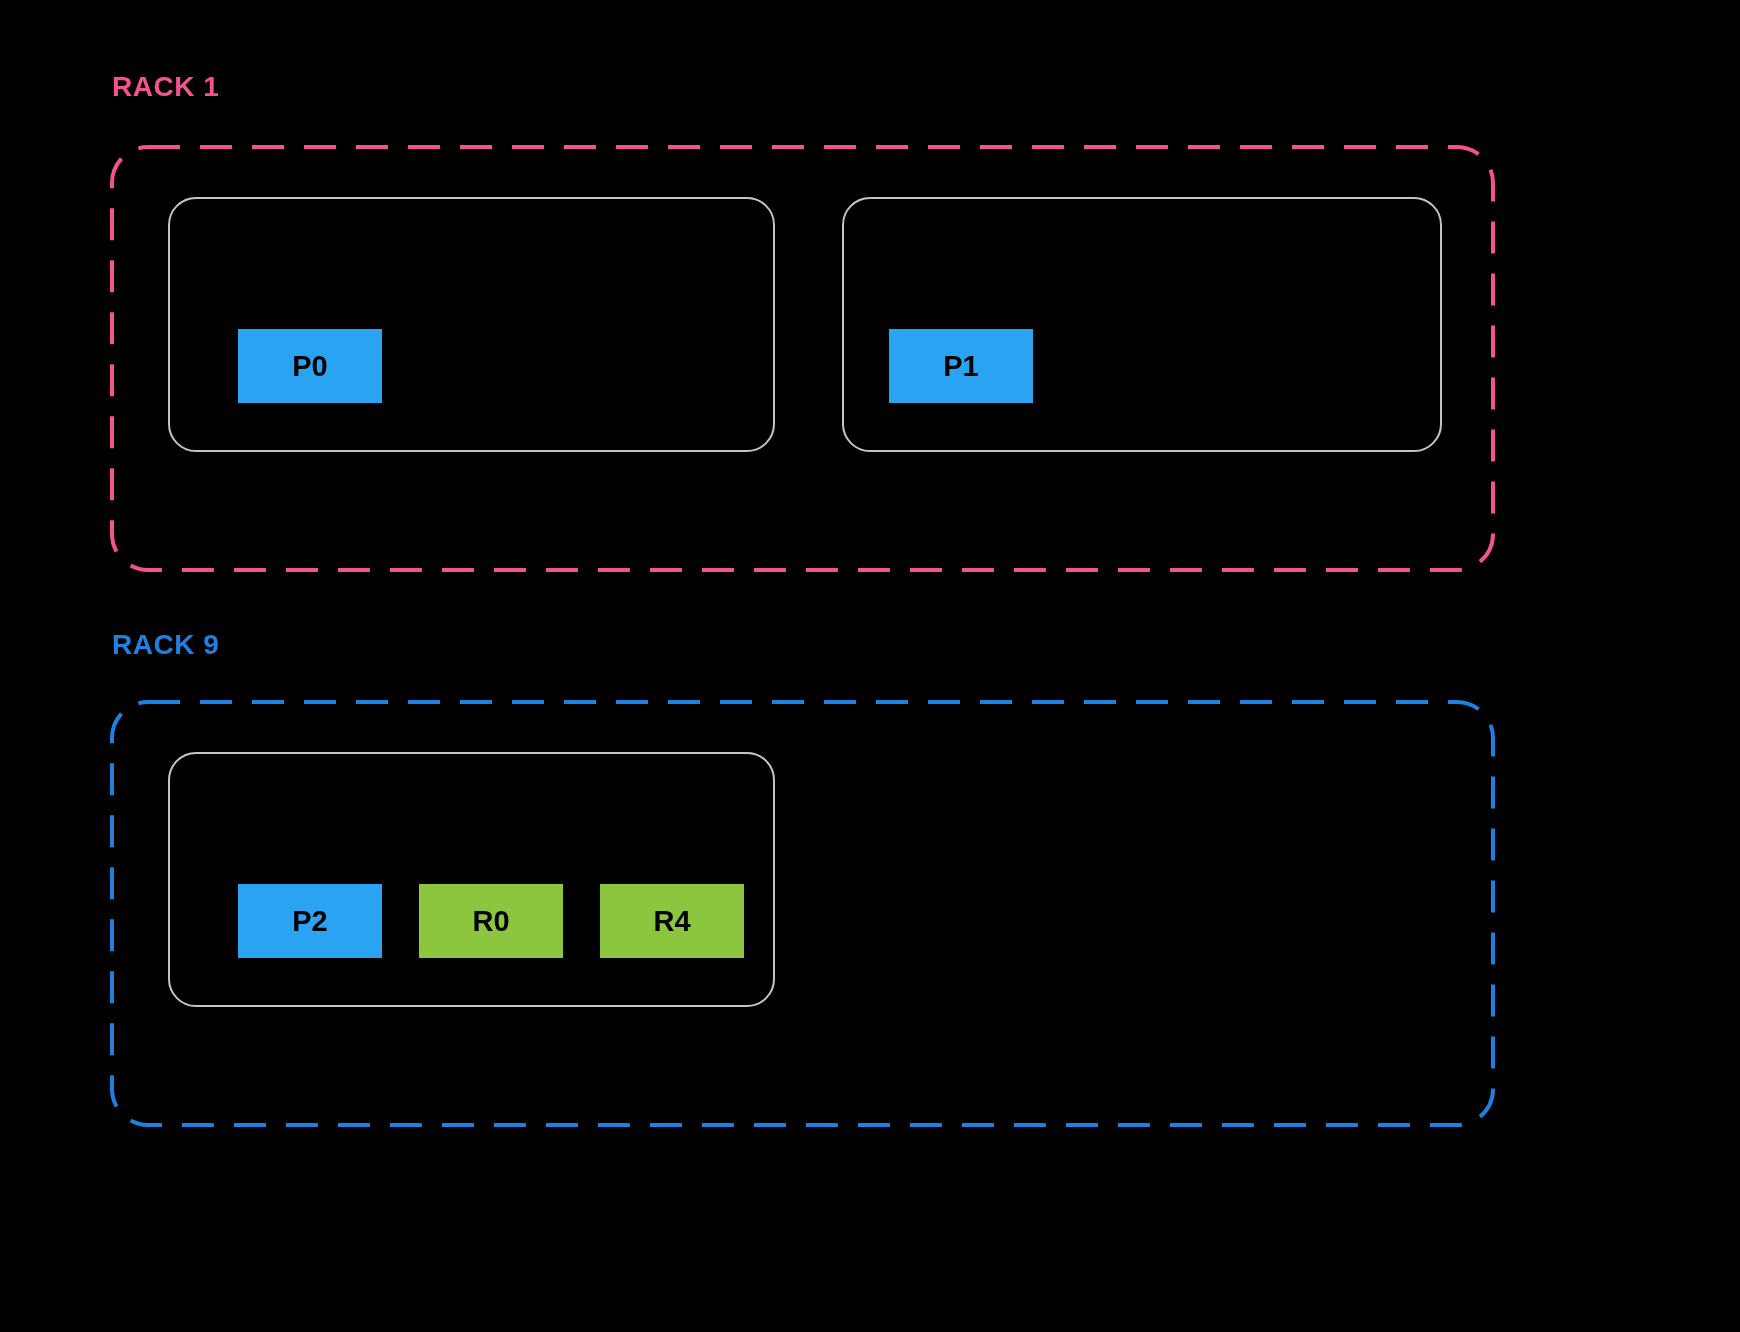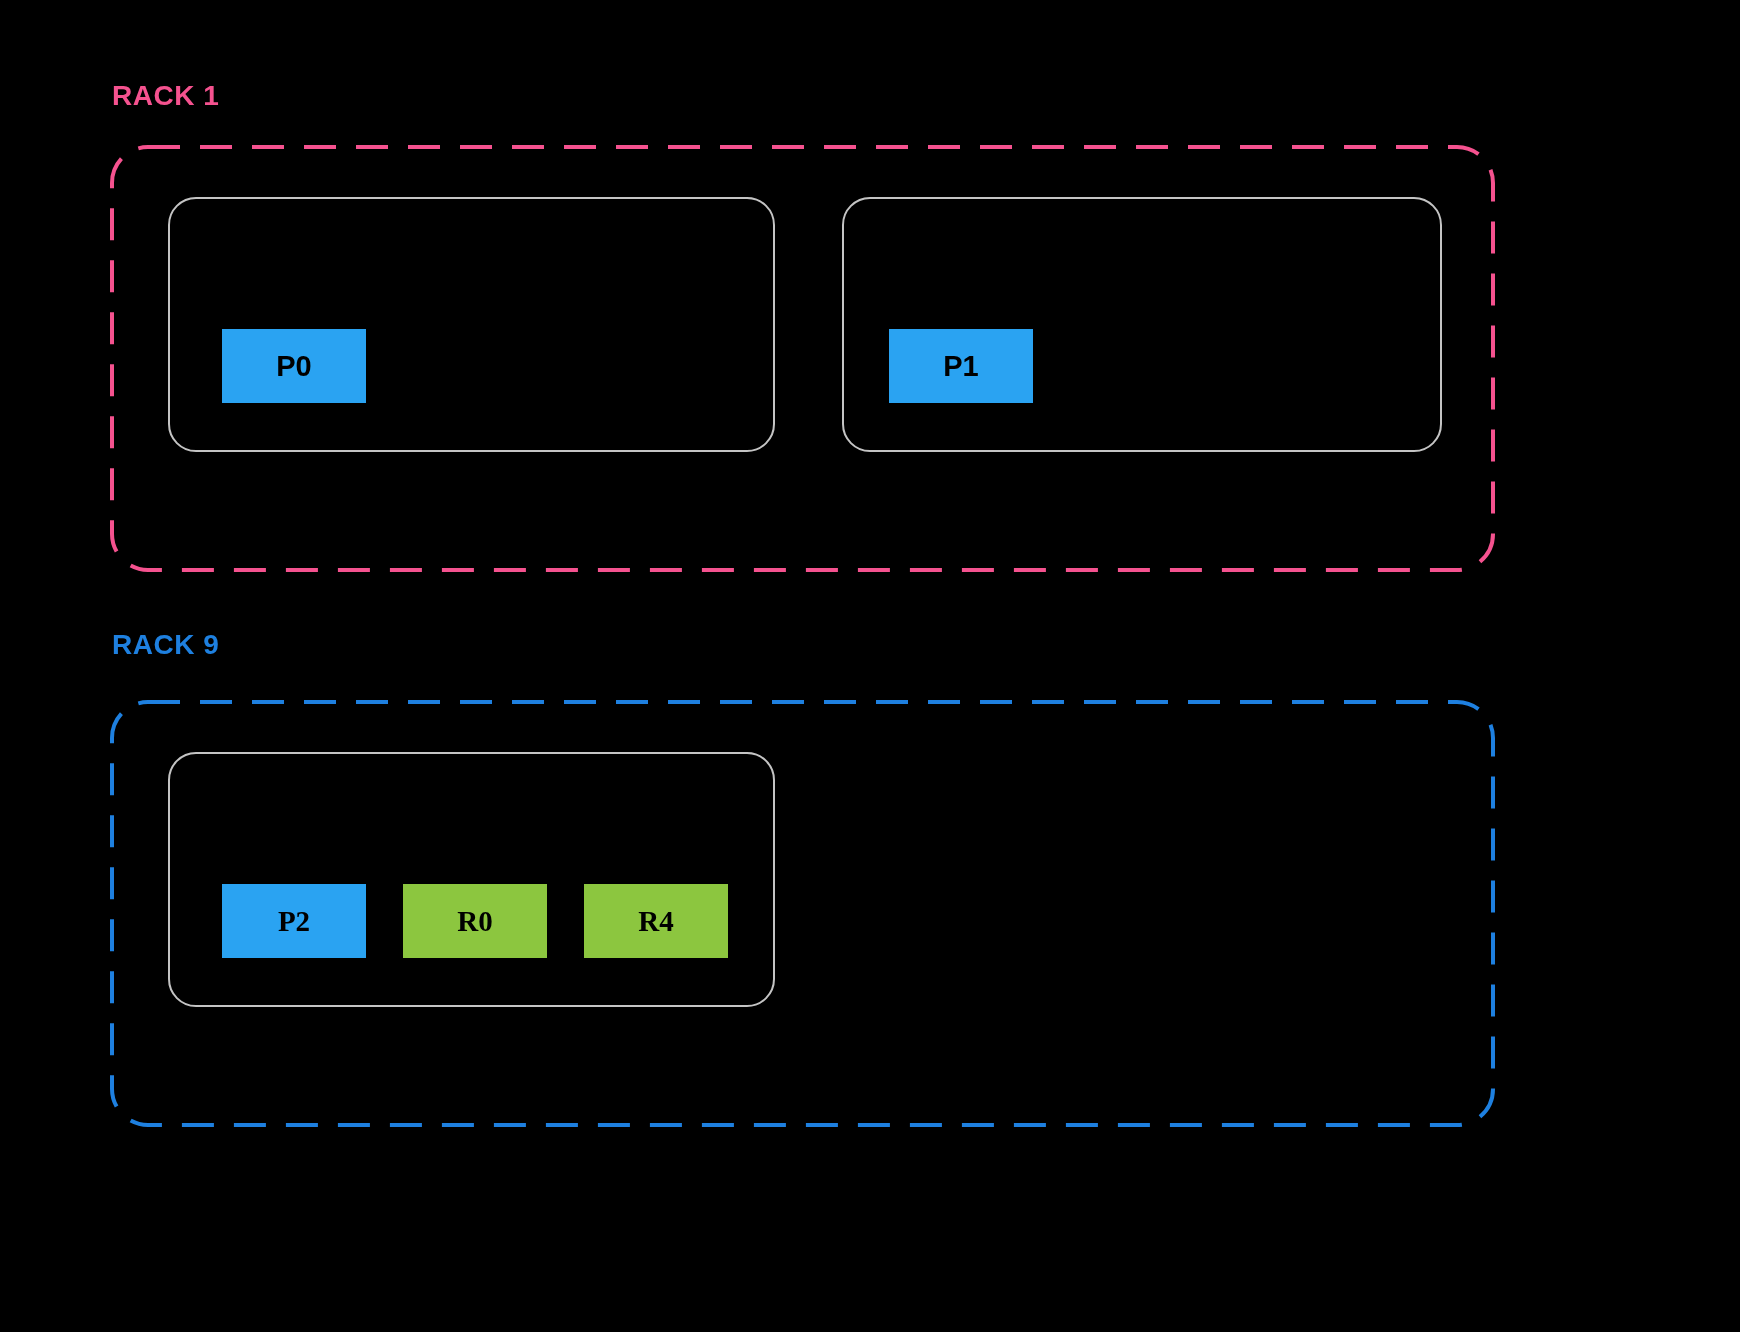--- a/index.html
+++ b/index.html
@@ -24,51 +24,51 @@
     overflow: hidden;
   }
   .rack-label {
     position: absolute;
     left: 112px;
     font-size: 28px;
     font-weight: bold;
     letter-spacing: 0.5px;
     line-height: 34px;
   }
-  .rack-label.r1 { top: 79px;  color: var(--rack1-accent, #F5528F); }
+  .rack-label.r1 { top: 70px;  color: var(--rack1-accent, #F5528F); }
   .rack-label.r2 { top: 628px; color: var(--rack2-accent, #1E80E0); }
   .rack-box {
     position: absolute;
     left: 110px;
     width: 1385px;
     height: 427px;
   }
   .rack-box.r1 { top: 145px; }
-  .rack-box.r2 { top: 700px; font-family: Liberation Serif, serif; }
+  .rack-box.r2 { top: 700px; }
   .rack-box > svg.dash {
     position: absolute;
     inset: 0;
     width: 100%;
     height: 100%;
   }
   svg.dash rect { fill: none; stroke-width: 4; }
   svg.dash.r1 rect { stroke: var(--rack1-accent, #F5528F); }
   svg.dash.r2 rect { stroke: var(--rack2-accent, #1E80E0); }
   .host {
     position: absolute;
     top: 52px;
     height: 255px;
     border: 2px solid var(--host-border, #C4C4C4);
     border-radius: 28px;
     display: flex;
     gap: 37px;
     padding-top: 130px;
     background: transparent;
   }
-  .host.host-a { left: 58px;  width: 607px; padding-left: 52px; }
+  .host.host-a { left: 58px;  width: 607px; padding-left: 68px; }
   .host.host-b { left: 723px; width: 600px; padding-left: 45px; margin-left: 9px; }
   .block {
     width: 144px;
     height: 74px;
     display: flex;
     align-items: center;
     justify-content: center;
     font-size: 29px;
     font-weight: bold;
     color: var(--block-text, #000);

